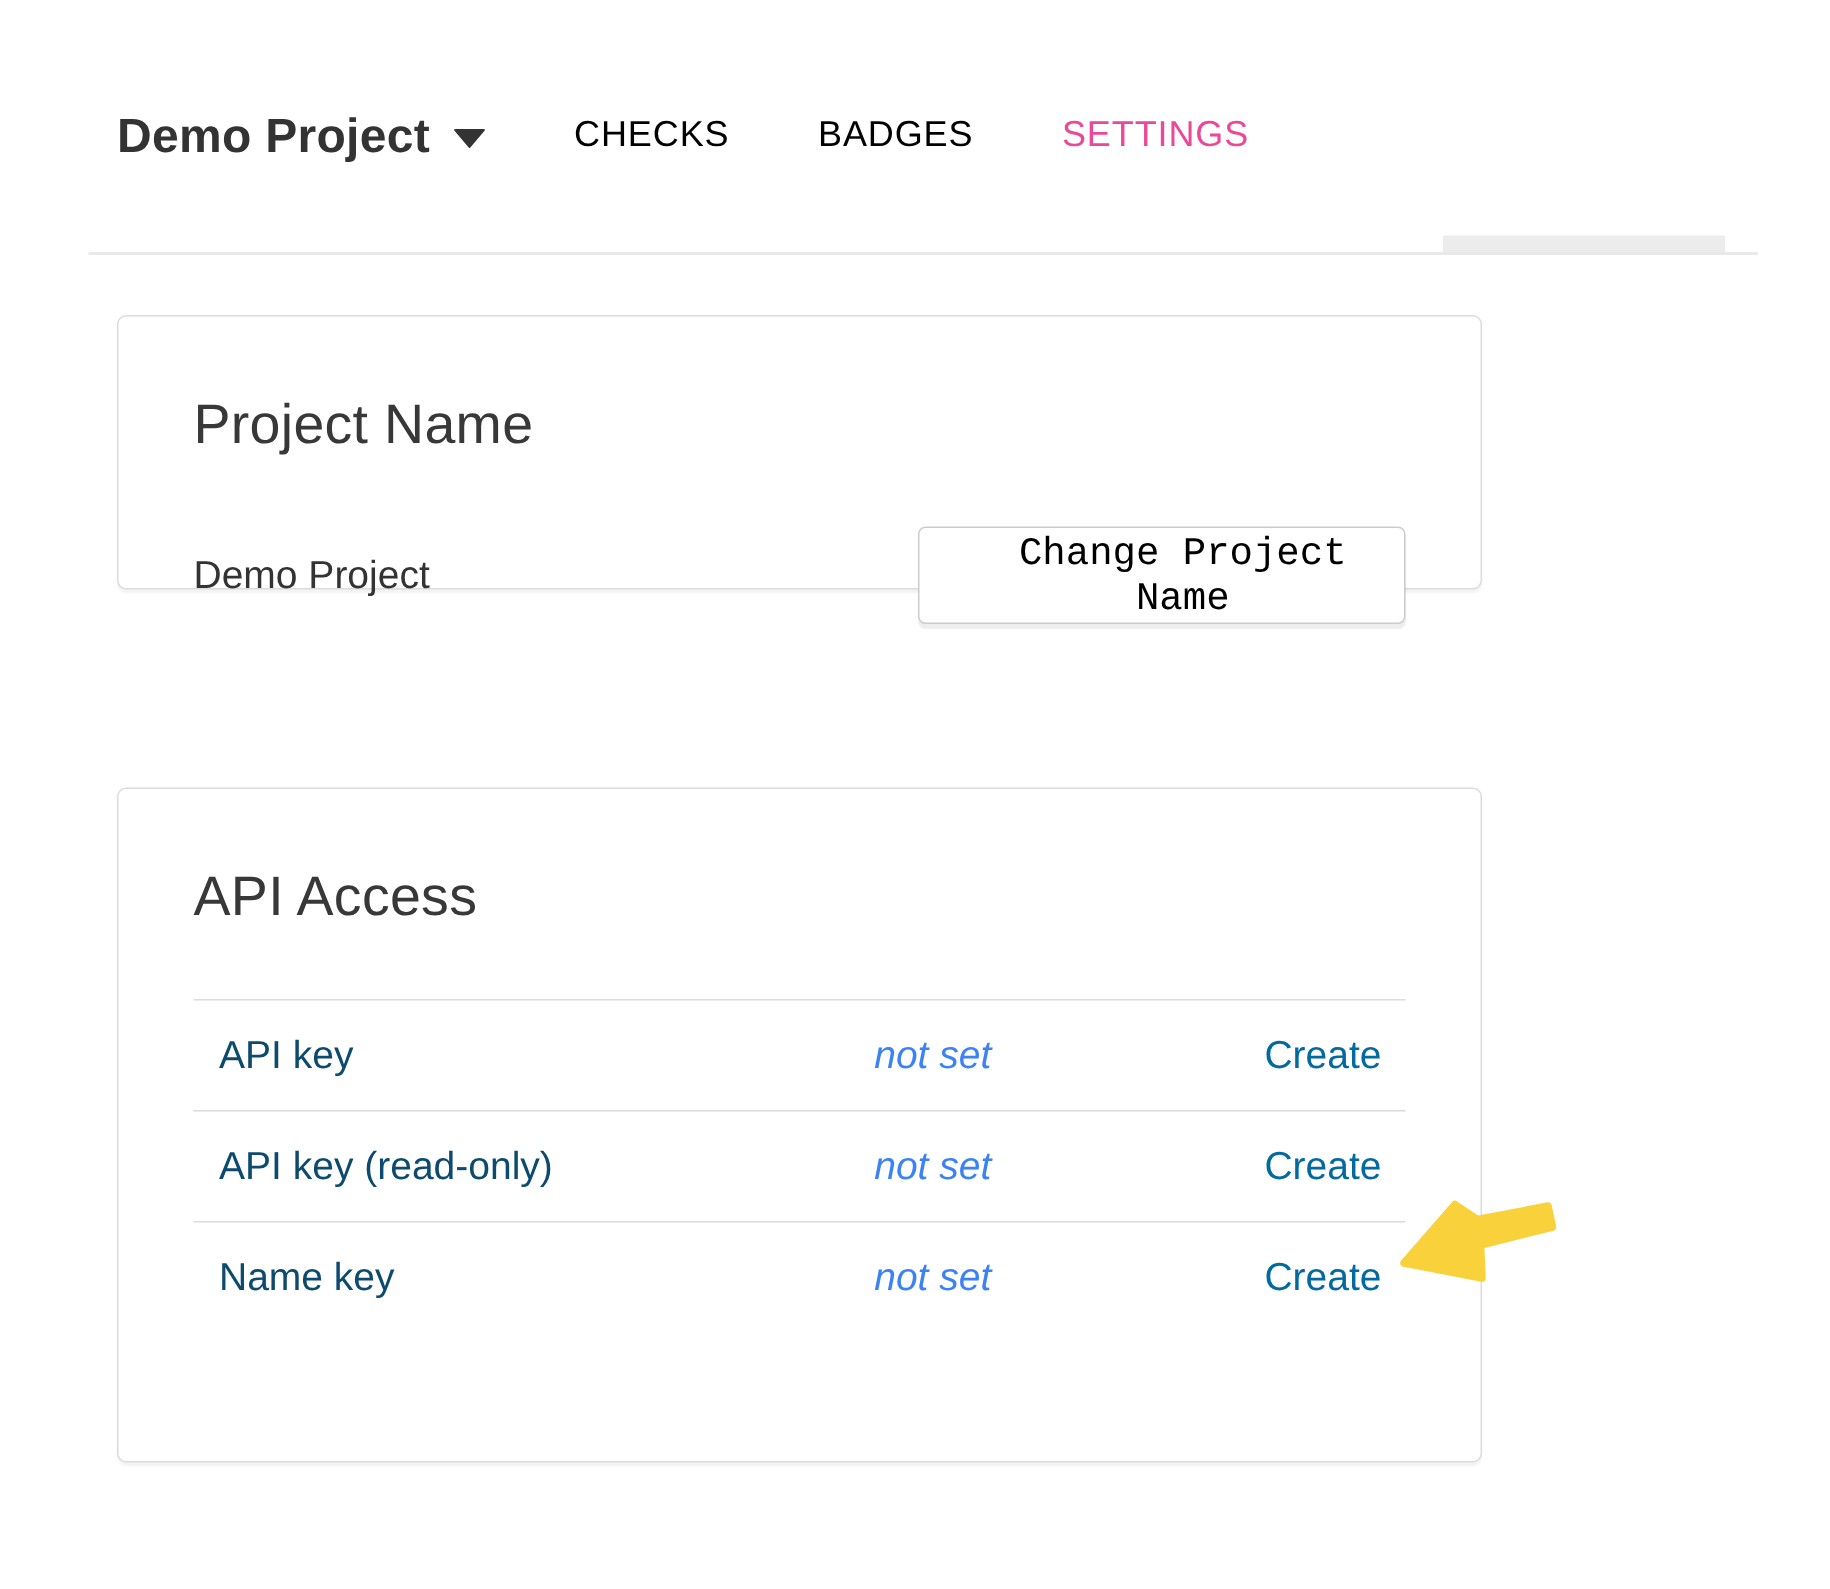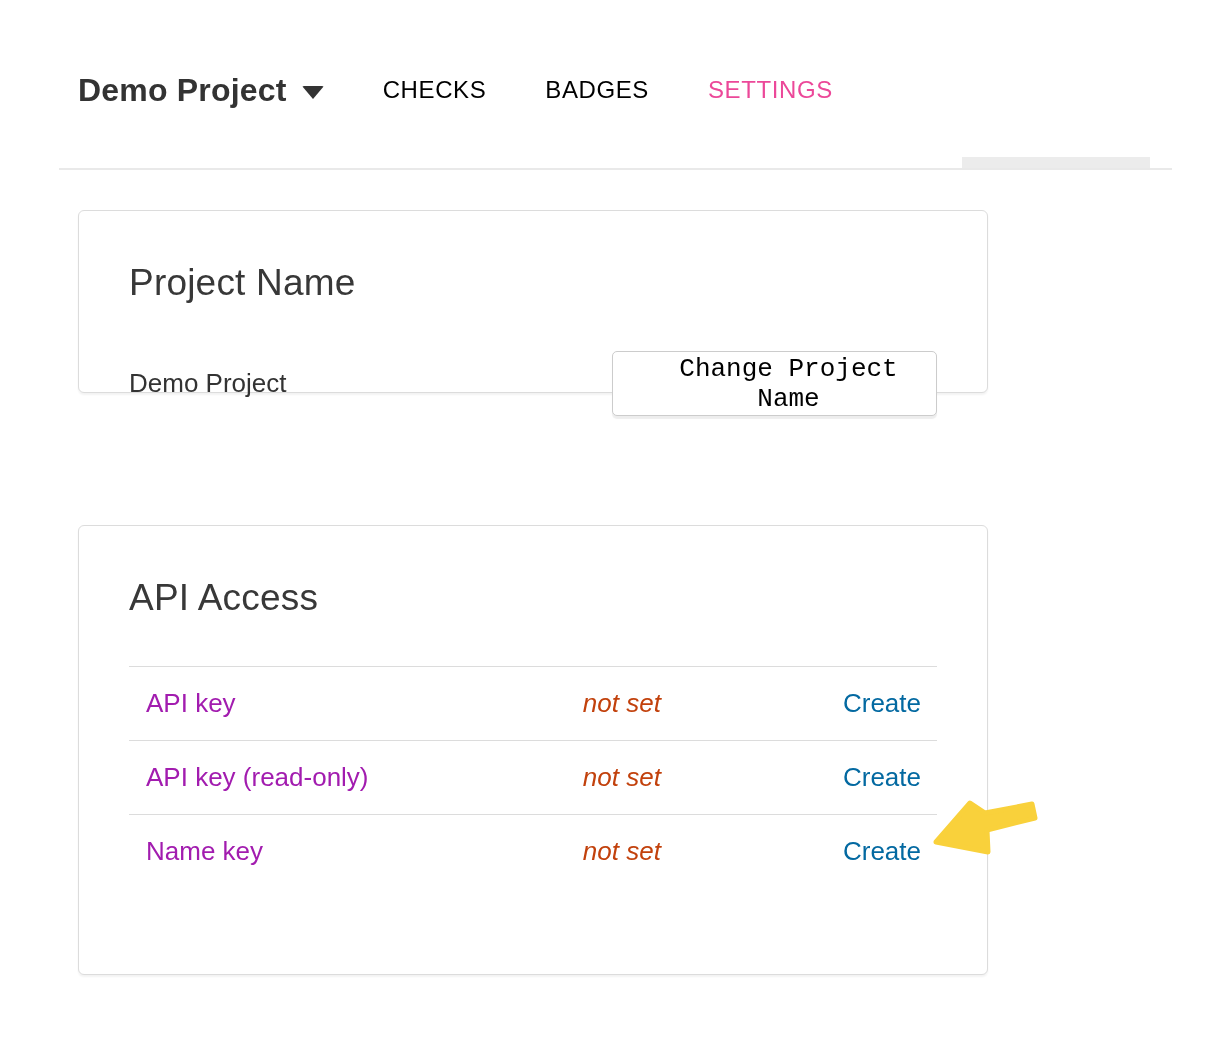--- a/index.html
+++ b/index.html
@@ -85,22 +85,22 @@
   }
 
   
   .api-table { width: 100%; }
   .api-row {
     display: flex; align-items: center;
     height: 74px;
     border-top: 1px solid #dcdcdc;
     font-size: 26px;
   }
-  .api-cell-label  { flex: 0 0 46%; padding-left: 17px; color: #a21caf; }
-  .api-cell-value  { flex: 0 0 30%; text-align: center; font-style: italic; color: #c2410c; }
+  .api-cell-label  { flex: 0 0 46%; padding-left: 17px; color: #0c4a6e; }
+  .api-cell-value  { flex: 0 0 30%; text-align: center; font-style: italic; color: #3b82f6; }
   .api-cell-action { flex: 1; text-align: right; padding-right: 16px; }
   .link-create { color: #0369a1; text-decoration: none; cursor: pointer; }
 
   
   .annotation-arrow {
     position: absolute;
     left: 923px; top: 793px;
     width: 118px; height: 68px;
     z-index: 5;
     pointer-events: none;

